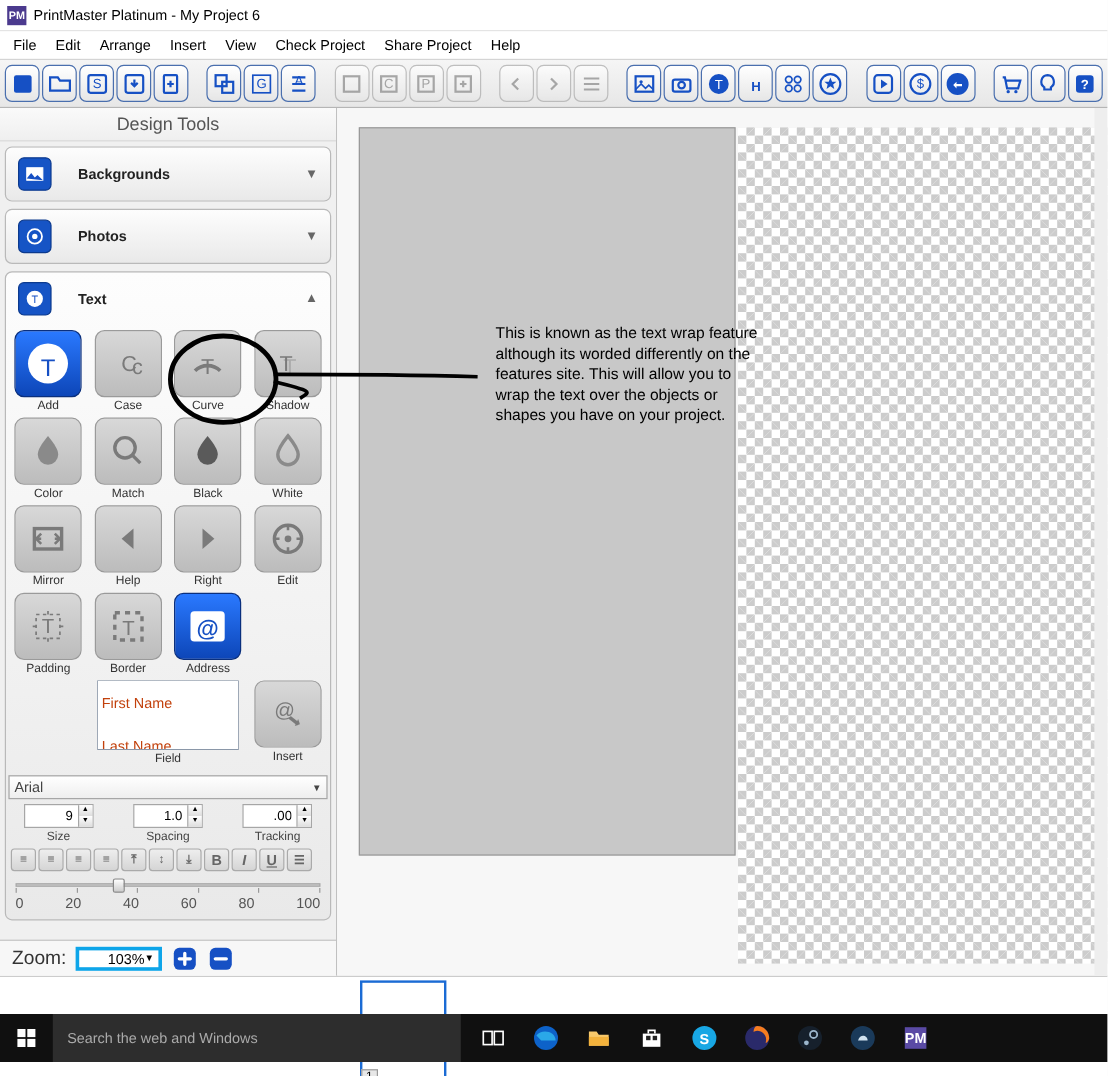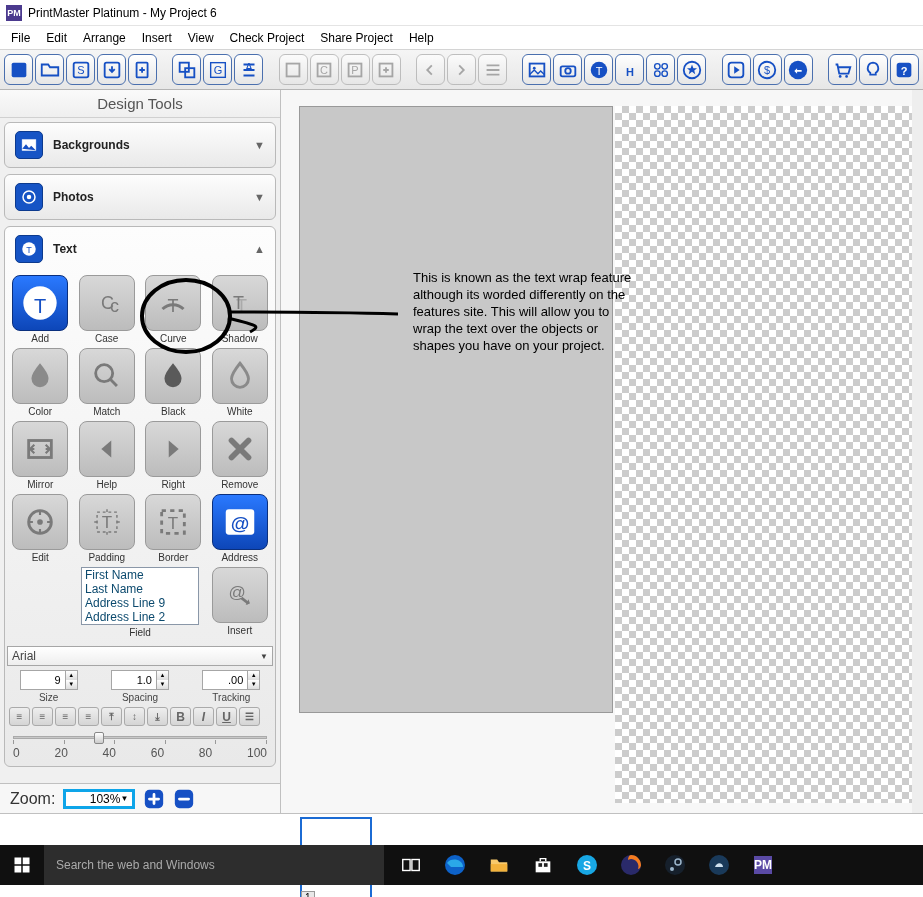--- a/index.html
+++ b/index.html
@@ -12,32 +12,32 @@
 .toolbar{height:40px;background:linear-gradient(#f5f5f5,#e7e7e7);border-bottom:1px solid #b5b5b5;display:flex;align-items:center;padding:0 4px;gap:2px}
 .tbtn{width:31px;height:31px;border-radius:6px;background:linear-gradient(#fff,#e6e6e6);border:1px solid #4a6fae;display:flex;align-items:center;justify-content:center;cursor:pointer}
 .tbtn svg{width:22px;height:22px}
 .tbtn.dis{border-color:#a9a9a9;opacity:.7}
 .tgap{width:12px}
 .main{display:flex;height:723px}
 .sidebar{width:281px;border-right:1px solid #c0c0c0;display:flex;flex-direction:column;background:#f7f7f7}
 .dt-title{text-align:center;padding:5px 0;color:#555;font-size:15px;background:linear-gradient(#fafafa,#efefef);border-bottom:1px solid #d0d0d0}
 .side-scroll{flex:1;overflow-y:auto;overflow-x:hidden;padding:4px;background:#f0f0f0}
 .panel{border:1px solid #b9b9b9;border-radius:6px;margin-bottom:6px;background:linear-gradient(#fdfdfd,#e9e9e9)}
-.phead{display:flex;align-items:center;padding:8px 10px;gap:10px;cursor:pointer}
+.phead{display:flex;align-items:center;padding:8px 10px;gap:22px;cursor:pointer}
 .picon{width:28px;height:28px;border-radius:5px;display:flex;align-items:center;justify-content:center}
 .picon.blue{background:#1654c5;border:1px solid #0c3a8e}
 .plabel{font-weight:bold;flex:1;color:#222}
 .chev{color:#666;font-size:11px}
 .pbody{padding:4px;display:grid;grid-template-columns:repeat(4,1fr);gap:4px}
 .tool{display:flex;flex-direction:column;align-items:center;gap:2px;cursor:pointer}
 .toolbtn{width:56px;height:56px;border-radius:8px;background:linear-gradient(#d8d8d8,#bcbcbc);border:1px solid #9a9a9a;display:flex;align-items:center;justify-content:center}
 .toolbtn.on{background:linear-gradient(#2a79ff,#0d46b8);border-color:#0a2f7d}
 .toollbl{font-size:10px;color:#333;text-align:center}
 .fieldlist{grid-column:2/4;width:118px;height:58px;overflow-y:auto;border:1px solid #8a97a8;background:#fff;font-size:10px}
-.fieldlist div{padding:0 3px;color:#0c4a6e;cursor:default}
+.fieldlist div{padding:11px 3px;color:#c2410c;cursor:default}
 .controls{padding:4px 2px;display:flex;flex-direction:column;gap:4px}
 .fontrow{display:flex}
 .fontsel{flex:1;height:20px;border:1px solid #a6a6a6;background:linear-gradient(#fff,#eee);padding:0 4px;display:flex;align-items:center;justify-content:space-between;font-size:11px;color:#444}
 .spinrow{display:flex;gap:8px;justify-content:space-around}
 .spincol{display:flex;flex-direction:column;align-items:center;gap:2px}
 .spin{display:flex;align-items:center;border:1px solid #a6a6a6;background:#fff;height:20px}
 .spin input{width:44px;border:none;outline:none;text-align:right;padding:0 4px;font-size:11px;background:transparent}
 .spinbtns{display:flex;flex-direction:column;width:12px}
 .spinbtns div{height:9px;background:linear-gradient(#fff,#ddd);border-left:1px solid #a6a6a6;font-size:6px;text-align:center;line-height:8px;cursor:pointer}
 .splbl{font-size:10px;color:#444}
@@ -396,28 +396,20 @@
                 <svg width="34" height="34" viewBox="0 0 24 24">
                   <path d="M9 6l7 6-7 6z" fill="#7a7a7a"></path>
                 </svg>
               </div>
               <div class="toollbl">Right</div>
             </div>
 
           <div class="tool">
               <div class="toolbtn">
                 <svg width="34" height="34" viewBox="0 0 24 24">
-                  <path d="M6 6l12 12M18 6L6 18" stroke="#7a7a7a" stroke-width="4" stroke-linecap="round"></path>
-                </svg>
-              </div>
-              <div class="toollbl">Remove</div>
-            </div>
-          <div class="tool">
-              <div class="toolbtn">
-                <svg width="34" height="34" viewBox="0 0 24 24">
                   <circle cx="12" cy="12" r="8" fill="none" stroke="#7a7a7a" stroke-width="2"></circle>
                   <circle cx="12" cy="12" r="2" fill="#7a7a7a"></circle>
                   <path d="M12 4v3m0 10v3M4 12h3m10 0h3" stroke="#7a7a7a" stroke-width="1.5"></path>
                 </svg>
               </div>
               <div class="toollbl">Edit</div>
             </div>
           <div class="tool">
               <div class="toolbtn">
                 <svg width="34" height="34" viewBox="0 0 24 24">

